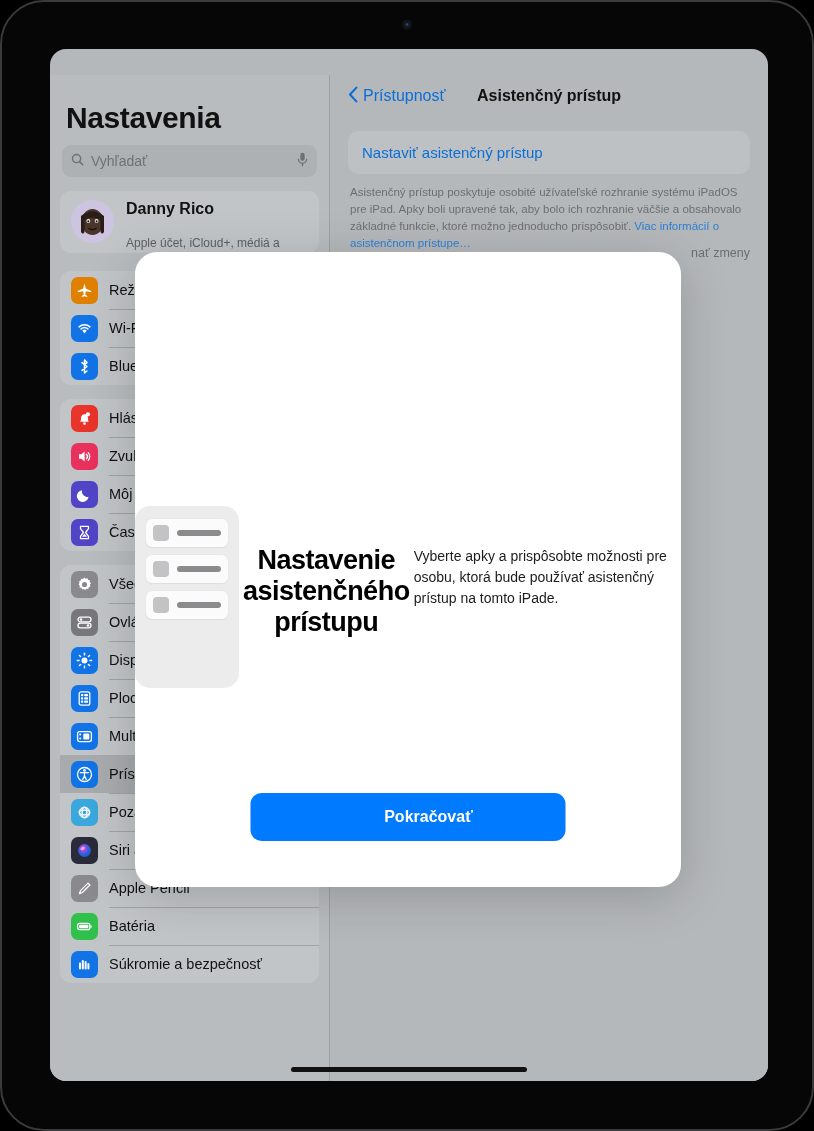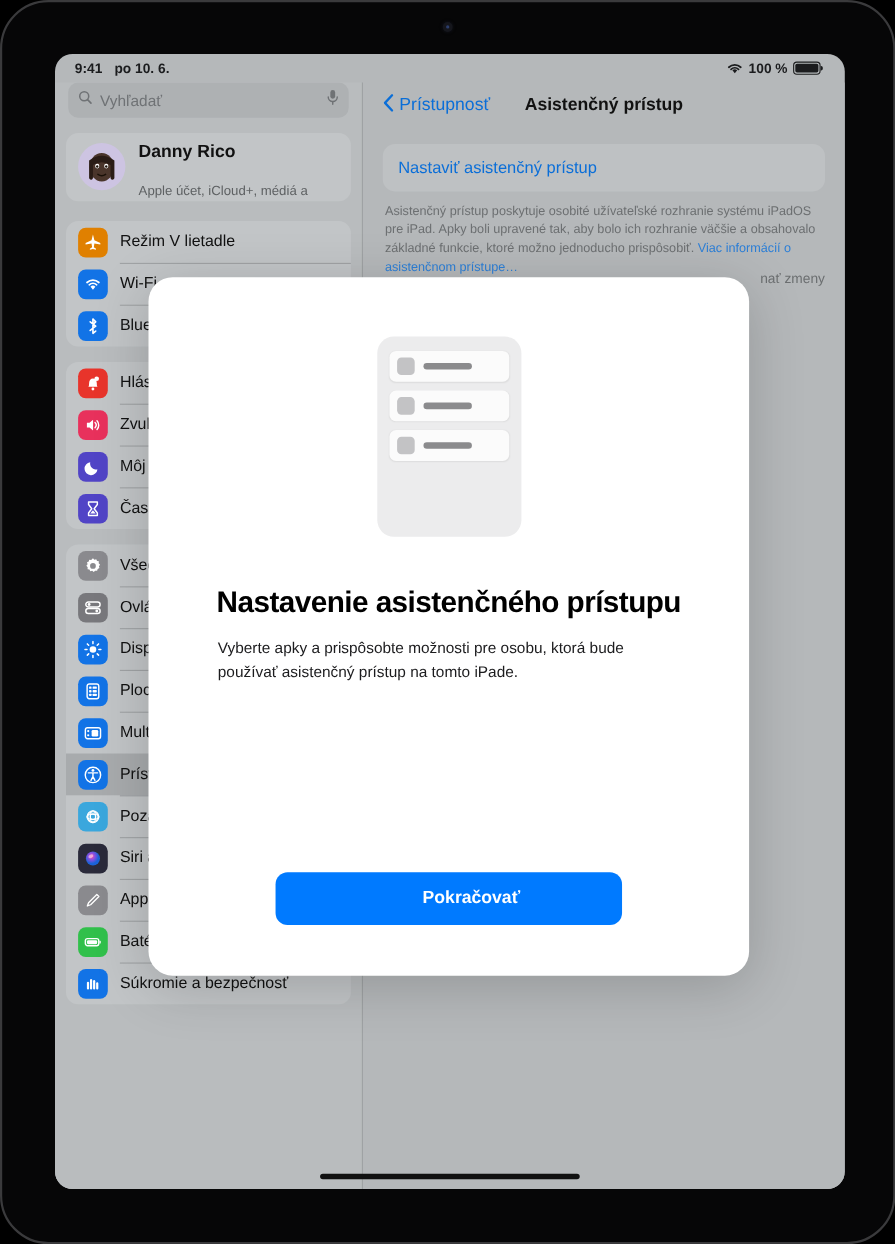--- a/index.html
+++ b/index.html
@@ -151,21 +151,21 @@
     font-size:12.5px; color:#6c6f71;
   }
 
   
   #modal {
     position:absolute;
     left:85px; top:203px;
     width:546px; height:635px;
     background:#fff; border-radius:22px;
     z-index:20;
-    display:flex; flex-direction:column; align-items:center;
+    display:flex; flex-direction:row; align-items:center;
     box-shadow:0 10px 50px rgba(0,0,0,0.18);
   }
   #illus {
     margin-top:54px;
     width:131px; height:182px;
     background:#ececed; border-radius:15px;
     padding:13px 11px;
     display:flex; flex-direction:column; gap:8px;
   }
   .ill-row {
@@ -202,43 +202,25 @@
   }
 </style>
 </head>
 <body>
 
 <div id="device">
   <div id="camera"></div>
 
   <div id="screen">
 
-    <div id="statusbar">
-      <div id="status-left">
-        <span>9:41</span>
-        <span>po 10. 6.</span>
-      </div>
-      <div id="status-right">
-        <span>
-          <svg class="wifi-ico" viewBox="0 0 16 12">
-            <path d="M8 10.6 L10.2 7.9 A3.4 3.4 0 0 0 5.8 7.9 Z" fill="#1b1c1e"></path>
-            <path d="M2.6 5.1 A8 8 0 0 1 13.4 5.1" stroke="#1b1c1e" stroke-width="1.7" fill="none" stroke-linecap="round"></path>
-            <path d="M4.6 7.0 A5.2 5.2 0 0 1 11.4 7.0" stroke="#1b1c1e" stroke-width="1.6" fill="none" stroke-linecap="round"></path>
-          </svg>
-        </span>
-        <span>100 %</span>
-        <span class="batt">
-            <i></i>
-          </span>
-      </div>
-    </div>
 
     <div id="split">
 
       <div id="sidebar">
+        <div id="sidebar-title">Nastavenia</div>
 
         <div id="searchbar">
           <span>
             <svg class="mag" viewBox="0 0 14 14">
               <circle cx="6" cy="6" r="4.4" stroke="#6f7275" stroke-width="1.5" fill="none"></circle>
               <line x1="9.3" y1="9.3" x2="12.6" y2="12.6" stroke="#6f7275" stroke-width="1.6" stroke-linecap="round"></line>
             </svg>
           </span>
           <span class="sfield">Vyhľadať</span>
           <span>

